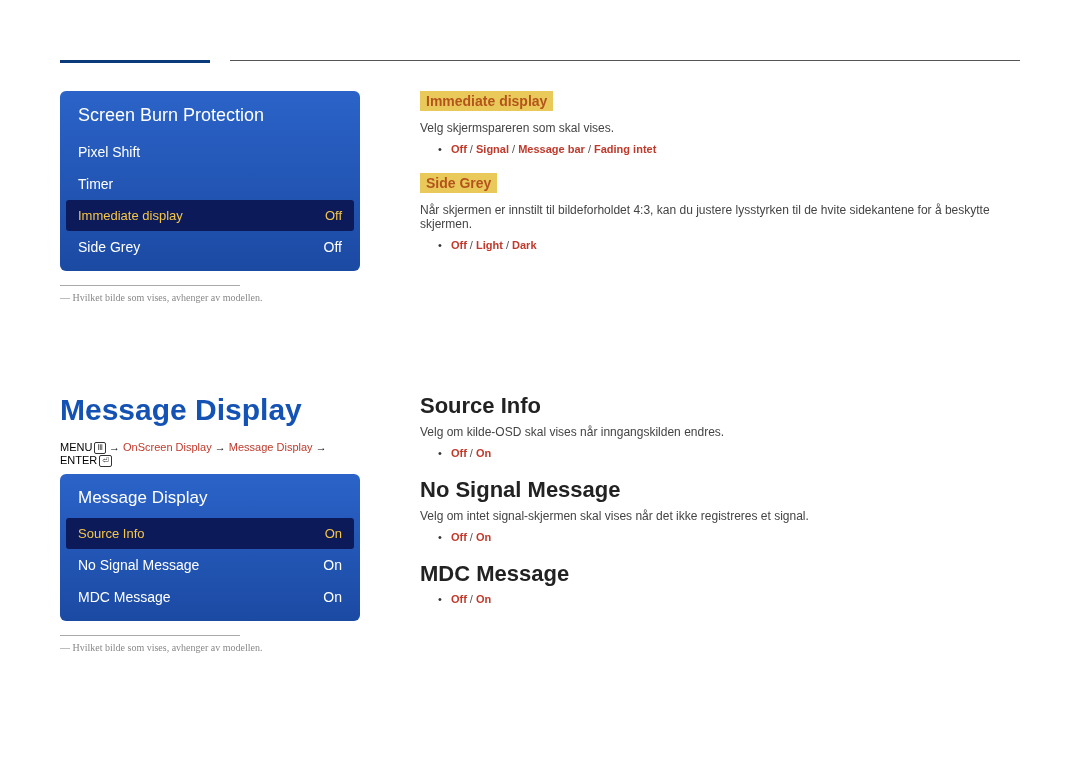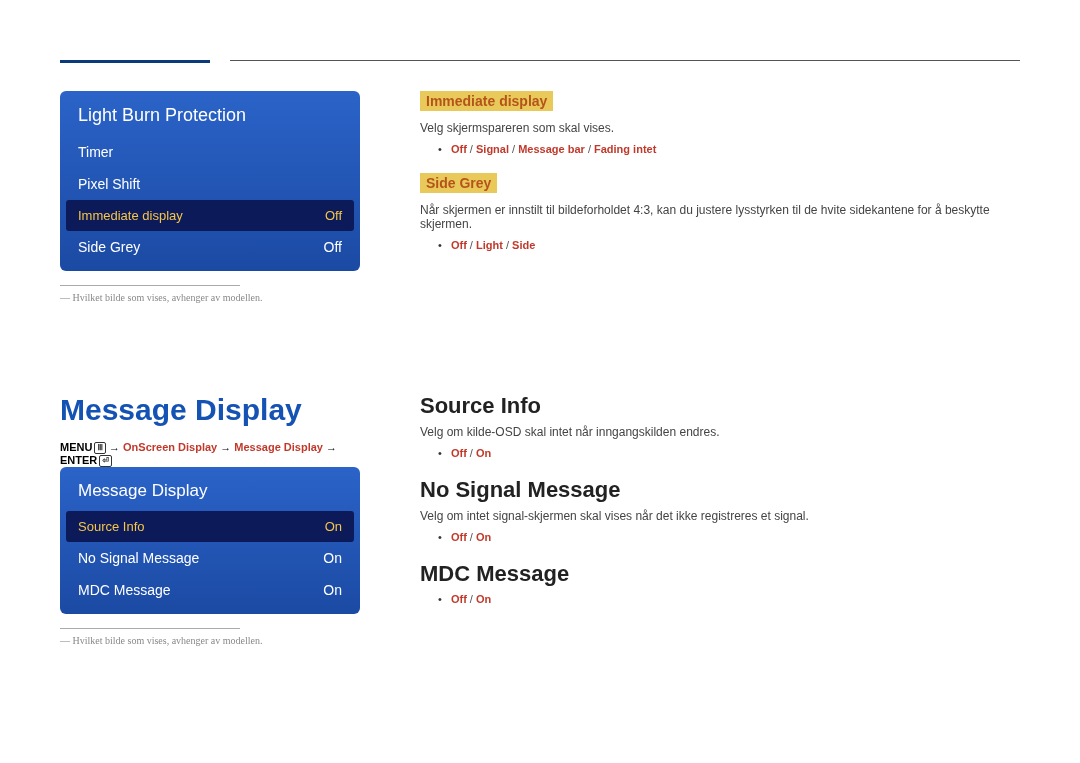--- a/index.html
+++ b/index.html
@@ -95,22 +95,22 @@
   .bullet { color: #333; font-weight: 400; margin-right: 6px; }
 
   .big-h {
     font-size: 30px;
     color: #1452b4;
     font-weight: 700;
     margin-bottom: 14px;
   }
   .crumb {
     font-size: 11px;
-    font-weight: 700;
-    margin-bottom: 0;
+    font-weight: 400;
+    margin-bottom: 7px;
   }
   .crumb .red { color: #c0392b; }
   .crumb .blk { color: #000; }
   .icon-box {
     display: inline-block;
     border: 1px solid #333;
     border-radius: 2px;
     font-size: 8px;
     padding: 0 2px;
     line-height: 10px;
@@ -129,27 +129,27 @@
 </style>
 </head>
 <body>
 
 <div class="top-accent"></div>
 <div class="top-rule"></div>
 
 <div class="cols">
   <div class="left">
     <div class="osd">
-      <div class="osd-title">Light Burn Protection</div>
+      <div class="osd-title">Screen Burn Protection</div>
+      <div class="osd-row heavy">
+        <span>Pixel Shift</span>
+        <span></span>
+      </div>
       <div class="osd-row heavy">
         <span>Timer</span>
-        <span></span>
-      </div>
-      <div class="osd-row heavy">
-        <span>Pixel Shift</span>
         <span></span>
       </div>
       <div class="osd-row selected">
         <span>Immediate display</span>
         <span>Off</span>
       </div>
       <div class="osd-row heavy">
         <span>Side Grey</span>
         <span>Off</span>
       </div>
@@ -165,21 +165,21 @@
       <div class="opts">
         <span class="bullet">•</span>
         <span>Off</span><span class="sep"> / </span><span>Signal</span><span class="sep"> / </span><span>Message bar</span><span class="sep"> / </span><span>Fading intet</span>
       </div>
     </div>
     <div class="sec">
       <span class="hl">Side Grey</span>
       <div class="desc">Når skjermen er innstilt til bildeforholdet 4:3, kan du justere lysstyrken til de hvite sidekantene for å beskytte skjermen.</div>
       <div class="opts">
         <span class="bullet">•</span>
-        <span>Off</span><span class="sep"> / </span><span>Light</span><span class="sep"> / </span><span>Side</span>
+        <span>Off</span><span class="sep"> / </span><span>Light</span><span class="sep"> / </span><span>Dark</span>
       </div>
     </div>
   </div>
 </div>
 
 <div class="gap"></div>
 
 <div class="cols">
   <div class="left">
     <div class="big-h">Message Display</div>
@@ -205,21 +205,21 @@
         <span>On</span>
       </div>
     </div>
     <div class="note-rule"></div>
     <div class="note">― <span>Hvilket bilde som vises, avhenger av modellen.</span></div>
   </div>
 
   <div class="right">
     <div class="sec">
       <div class="h2">Source Info</div>
-      <div class="desc">Velg om kilde-OSD skal intet når inngangskilden endres.</div>
+      <div class="desc">Velg om kilde-OSD skal vises når inngangskilden endres.</div>
       <div class="opts">
         <span class="bullet">•</span>
         <span>Off</span><span class="sep"> / </span><span>On</span>
       </div>
     </div>
     <div class="sec">
       <div class="h2">No Signal Message</div>
       <div class="desc">Velg om intet signal-skjermen skal vises når det ikke registreres et signal.</div>
       <div class="opts">
         <span class="bullet">•</span>

